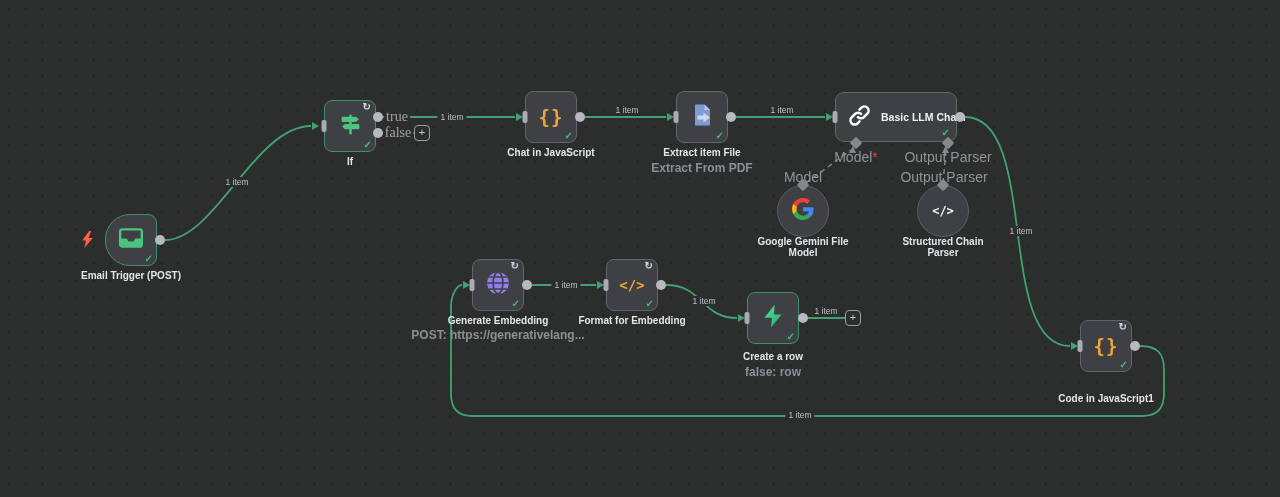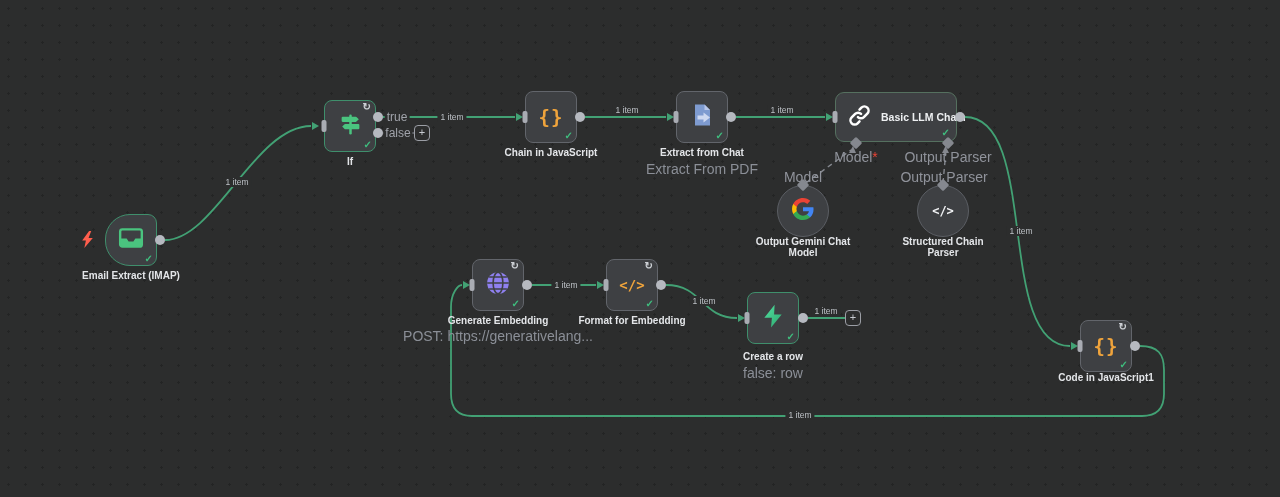--- a/index.html
+++ b/index.html
@@ -20,26 +20,26 @@
   .node.wide{width:122px;height:50px;border-radius:9px;justify-content:flex-start;
              padding-left:11px;gap:9px;border-color:#55705f;}
   .llm-title{color:#eef0f2;font-size:10.5px;font-weight:700;white-space:nowrap;}
   .check{position:absolute;right:3px;bottom:0;color:#3fbf7f;font-size:10px;font-weight:700;line-height:12px;}
   .retry{position:absolute;right:4px;top:0;color:#cdd0d5;font-size:10px;font-weight:700;line-height:12px;}
   .code-braces{color:#f0a43c;font-size:19px;font-weight:700;font-family:"DejaVu Sans Mono",monospace;letter-spacing:1px;}
   .code-tag{color:#f0a43c;font-size:14px;font-weight:700;font-family:"DejaVu Sans Mono",monospace;}
   .code-tag.white{color:#f2f3f5;font-size:12px;}
   .node-label{position:absolute;transform:translateX(-50%);color:#e3e5e8;font-size:10px;
               font-weight:700;white-space:nowrap;text-align:center;z-index:4;}
-  .node-sub{position:absolute;transform:translateX(-50%);color:#8b8f97;font-size:14px;
-            white-space:nowrap;text-align:center;z-index:4;}
+  .node-sub{position:absolute;transform:translateX(-50%);color:#8b8f97;font-size:12px;
+            white-space:nowrap;text-align:center;z-index:4;font-weight:bold;}
   .edge-chip{position:absolute;transform:translate(-50%,-50%);background:#2c2d2d;color:#bdc1c6;
              font-size:8.5px;padding:0 3px;white-space:nowrap;z-index:2;}
   .tf-chip{position:absolute;transform:translate(-50%,-50%);background:#2c2d2d;color:#a0a3aa;
-           font-size:12px;padding:0 2px;z-index:2;}
+           font-size:14px;padding:0 2px;z-index:2;font-family:Liberation Serif, serif;}
   .port-label{position:absolute;transform:translateX(-50%);color:#90939b;font-size:14px;
               white-space:nowrap;z-index:2;}
   .red{color:#ea4335;}
   .port-dot{position:absolute;width:10px;height:10px;border-radius:50%;background:#b6b9c0;
             transform:translate(-50%,-50%);z-index:4;}
   .port-bar{position:absolute;width:5px;height:12px;border-radius:2px;background:#a9acb3;
             transform:translate(-50%,-50%);z-index:4;}
   .port-diamond{position:absolute;width:9px;height:9px;background:#85888f;border-radius:1.5px;
             transform:translate(-50%,-50%) rotate(45deg);z-index:4;}
   .plus-btn{position:absolute;width:16px;height:16px;border:1.5px solid #9b9ea5;border-radius:4px;
@@ -105,21 +105,21 @@
   <div class="node trigger green-border" style="left:105px;top:214px">
     <span>
       <svg width="26" height="26" viewBox="0 0 24 24">
         <path d="M4 4 h16 a2 2 0 0 1 2 2 v12 a2 2 0 0 1 -2 2 h-16 a2 2 0 0 1 -2 -2 v-12 a2 2 0 0 1 2 -2 z" fill="none" stroke="#4ac47f" stroke-width="2.2"></path>
         <path fill="#4ac47f" d="M2.5 12.5 h5.5 l1.8 2.8 h4.4 l1.8 -2.8 h5.5 V18 a2 2 0 0 1 -2 2 h-15 a2 2 0 0 1 -2 -2 z"></path>
       </svg>
     </span>
     <span class="check">✓</span>
   </div>
   <span class="port-dot" style="left:160px;top:240px"></span>
-  <div class="node-label" style="left:131px;top:270px">Email Extract (IMAP)</div>
+  <div class="node-label" style="left:131px;top:270px">Email Trigger (POST)</div>
 
   <div class="node green-border" style="left:324px;top:100px">
     <span>
       <svg width="25" height="25" viewBox="0 0 24 24" fill="#4ac47f">
         <rect x="10.8" y="2.5" width="2.4" height="19" rx="1.2"></rect>
         <path d="M4.5 4.5 h12.5 a1 1 0 0 1 .7 .3 l2.3 2.2 -2.3 2.2 a1 1 0 0 1 -.7 .3 H4.5 a1 1 0 0 1 -1 -1 V5.5 a1 1 0 0 1 1 -1 z"></path>
         <path d="M19.5 11.5 H7 a1 1 0 0 0 -.7 .3 l-2.3 2.2 2.3 2.2 a1 1 0 0 0 .7 .3 h12.5 a1 1 0 0 0 1 -1 v-3 a1 1 0 0 0 -1 -1 z"></path>
       </svg>
     </span>
     <span class="retry">↻</span>
@@ -130,35 +130,35 @@
   <span class="port-dot" style="left:378px;top:133px"></span>
   <div class="node-label" style="left:350px;top:156px">If</div>
   <div class="plus-btn" style="left:414px;top:125px">+</div>
 
   <div class="node" style="left:525px;top:91px">
     <span class="code-braces">{}</span>
     <span class="check">✓</span>
   </div>
   <span class="port-bar" style="left:525px;top:117px"></span>
   <span class="port-dot" style="left:580px;top:117px"></span>
-  <div class="node-label" style="left:551px;top:147px">Chain in JavaScript</div>
+  <div class="node-label" style="left:551px;top:147px">Chat in JavaScript</div>
 
   <div class="node" style="left:676px;top:91px">
     <span>
       <svg width="24" height="24" viewBox="0 0 24 24">
         <path fill="#7e9bd0" d="M5 1.5 h9.5 L20 7 v15.5 H5 z"></path>
         <path fill="#b8c6e8" d="M14.5 1.5 L20 7 h-5.5 z"></path>
         <path fill="#cdd8f0" d="M7.5 12.5 h6 v-3 l6.5 5 -6.5 5 v-3 h-6 z"></path>
       </svg>
     </span>
     <span class="check">✓</span>
   </div>
   <span class="port-bar" style="left:676px;top:117px"></span>
   <span class="port-dot" style="left:731px;top:117px"></span>
-  <div class="node-label" style="left:702px;top:147px">Extract from Chat</div>
+  <div class="node-label" style="left:702px;top:147px">Extract item File</div>
   <div class="node-sub" style="left:702px;top:161px">Extract From PDF</div>
 
   <div class="node wide" style="left:835px;top:92px">
     <span>
       <svg width="25" height="25" viewBox="0 0 24 24" fill="none" stroke="#ffffff" stroke-width="2.4" stroke-linecap="round" stroke-linejoin="round">
         <path d="M13.5 10.5 a4 4 0 0 0 -5.7 0 l-3.3 3.3 a4 4 0 0 0 5.7 5.7 l1.8 -1.8"></path>
         <path d="M10.5 13.5 a4 4 0 0 0 5.7 0 l3.3 -3.3 a4 4 0 0 0 -5.7 -5.7 l-1.8 1.8"></path>
       </svg>
     </span>
     <span class="llm-title">Basic LLM Chain</span>
@@ -176,21 +176,21 @@
   <div class="node round" style="left:777px;top:185px">
     <span>
       <svg width="22" height="22" viewBox="0 0 24 24">
         <path fill="#4285F4" d="M23.49 12.27c0-.79-.07-1.54-.19-2.27H12v4.51h6.47c-.29 1.48-1.14 2.73-2.4 3.58v3h3.86c2.26-2.09 3.56-5.17 3.56-8.82z"></path>
         <path fill="#34A853" d="M12 24c3.24 0 5.95-1.08 7.93-2.91l-3.86-3c-1.08.72-2.45 1.16-4.07 1.16-3.13 0-5.78-2.11-6.73-4.96H1.29v3.09C3.26 21.3 7.31 24 12 24z"></path>
         <path fill="#FBBC05" d="M5.27 14.29c-.25-.72-.38-1.49-.38-2.29s.14-1.57.38-2.29V6.62H1.29C.47 8.24 0 10.06 0 12s.47 3.76 1.29 5.38l3.98-3.09z"></path>
         <path fill="#EA4335" d="M12 4.75c1.77 0 3.35.61 4.6 1.8l3.42-3.42C17.95 1.19 15.24 0 12 0 7.31 0 3.26 2.7 1.29 6.62l3.98 3.09c.95-2.85 3.6-4.96 6.73-4.96z"></path>
       </svg>
     </span>
   </div>
-  <div class="node-label" style="left:803px;top:236px">Output Gemini Chat</div>
+  <div class="node-label" style="left:803px;top:236px">Google Gemini File</div>
   <div class="node-label" style="left:803px;top:247px">Model</div>
 
   <div class="port-label" style="left:944px;top:169px">Output Parser</div>
   <span class="port-diamond" style="left:943px;top:185px"></span>
   <div class="node round" style="left:917px;top:185px">
     <span class="code-tag white">&lt;/&gt;</span>
   </div>
   <div class="node-label" style="left:943px;top:236px">Structured Chain</div>
   <div class="node-label" style="left:943px;top:247px">Parser</div>
 
@@ -241,15 +241,15 @@
   <div class="node-sub" style="left:773px;top:365px">false: row</div>
   <div class="plus-btn" style="left:845px;top:310px">+</div>
 
   <div class="node" style="left:1080px;top:320px">
     <span class="code-braces">{}</span>
     <span class="retry">↻</span>
     <span class="check">✓</span>
   </div>
   <span class="port-bar" style="left:1080px;top:346px"></span>
   <span class="port-dot" style="left:1135px;top:346px"></span>
-  <div class="node-label" style="left:1106px;top:372px">Code in JavaScript1</div>
+  <div class="node-label" style="left:1106px;top:393px">Code in JavaScript1</div>
 
 </div>
 
 </body></html>

